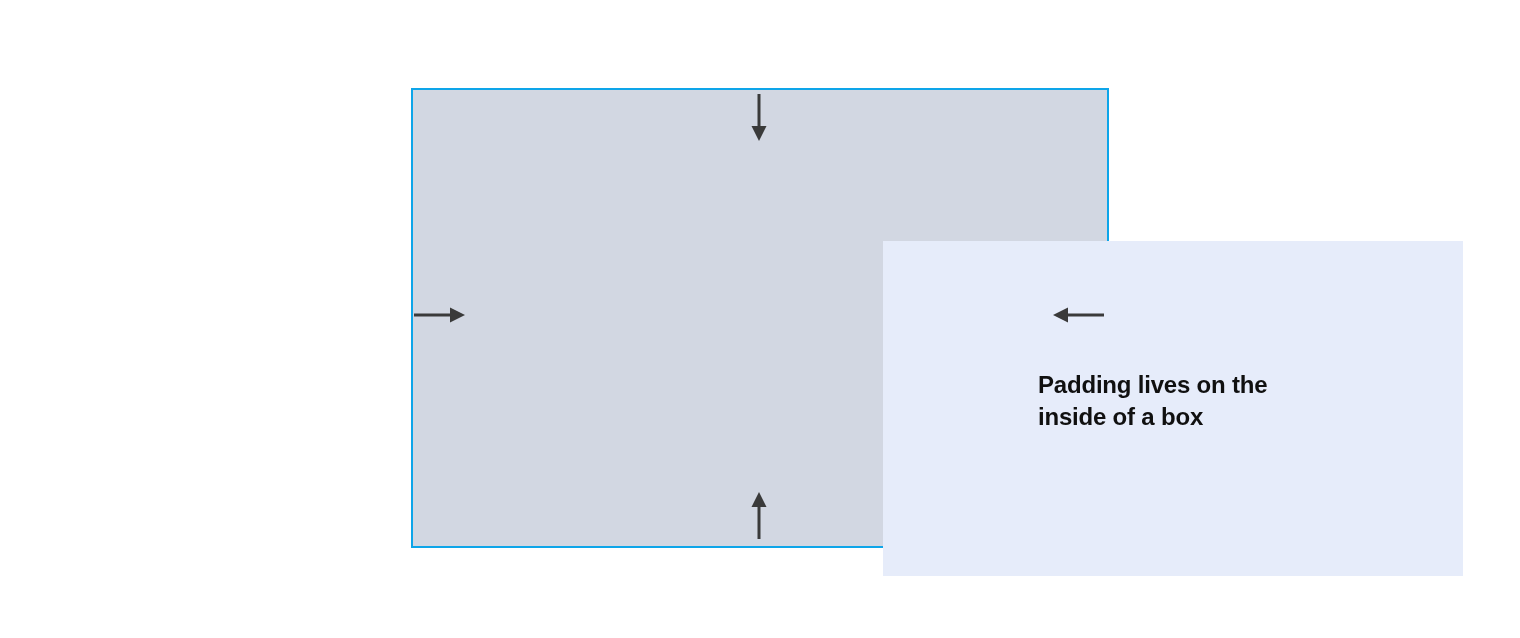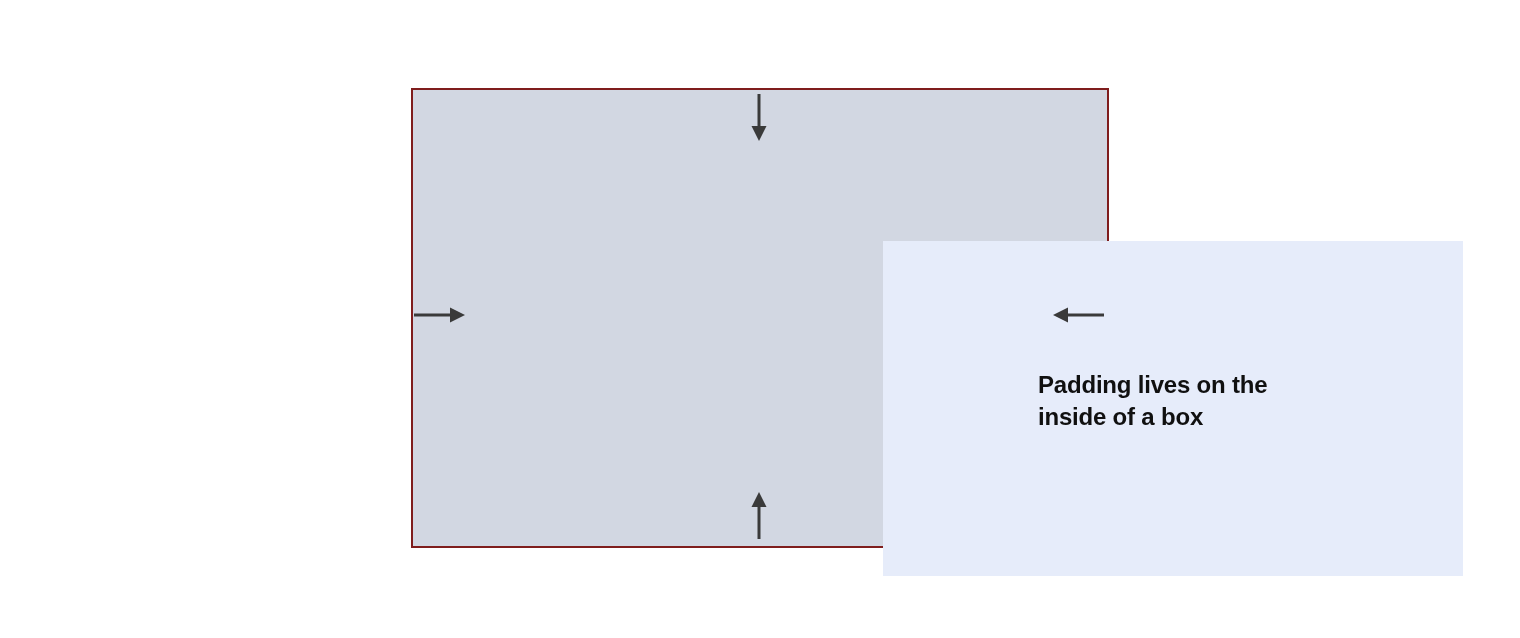--- a/index.html
+++ b/index.html
@@ -25,21 +25,21 @@
 
   
   .outer-box {
     position: absolute;
     left: 411px;
     top: 88px;
     width: 698px;
     height: 460px;
     box-sizing: border-box;
     background: #d2d7e2;
-    border: 2px solid #7f1d1d;
+    border: 2px solid #0ea5e9;
   }
 
   
   .content-box {
     position: absolute;
     left: 470px;
     top: 151px;
     width: 580px;
     height: 335px;
     background: #e6ecfa;

